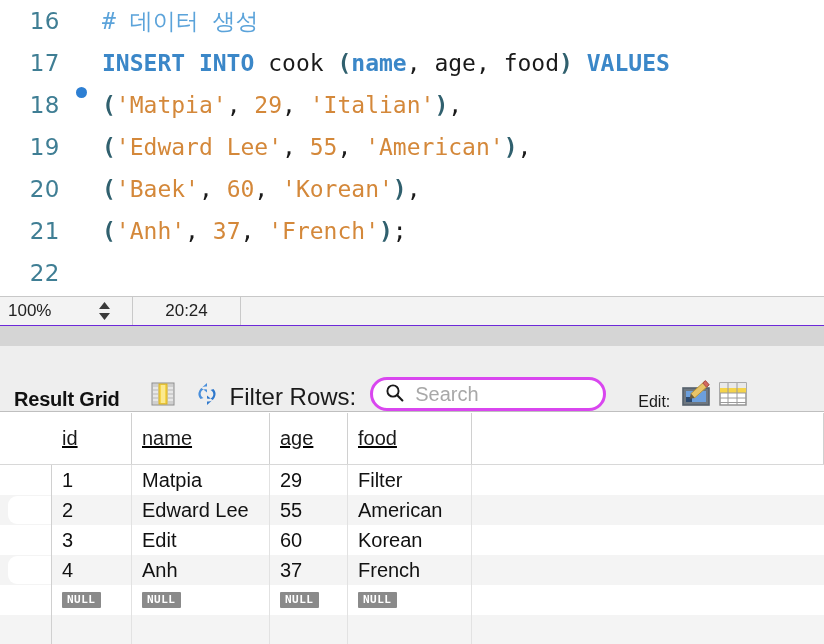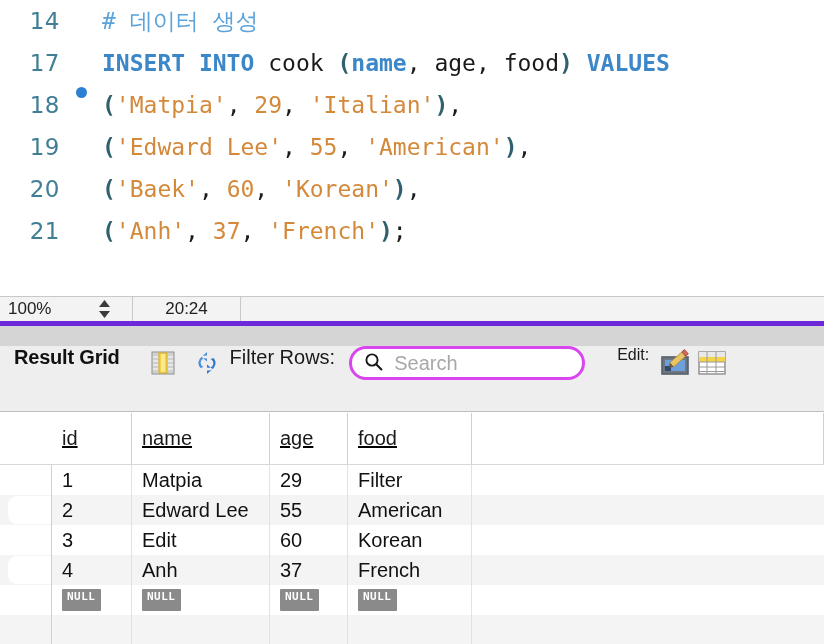--- a/index.html
+++ b/index.html
@@ -75,21 +75,21 @@
   .tok-comment { color: #5ba3da; }
 
   
   .statusbar {
     position: absolute;
     left: 0; top: 296px;
     width: 824px;
     height: 30px;
     background: #f3f3f3;
     border-top: 1px solid #c8c8c8;
-    border-bottom: 5px solid #6d28d9;
+    border-bottom: 1px solid #6d28d9;
     display: flex;
     align-items: stretch;
     box-sizing: border-box;
   }
   .sb-cell {
     display: flex;
     align-items: center;
     box-sizing: border-box;
     border-right: 1px solid #c9c9c9;
     height: 100%;
@@ -117,39 +117,39 @@
 
   
   .rg-toolbar {
     position: absolute;
     left: 0; top: 346px;
     width: 824px;
     height: 66px;
     background: #eeeeee;
     border-bottom: 1px solid #bfbfbf;
     display: flex;
-    align-items: flex-start;
+    align-items: flex-end;
     box-sizing: border-box;
     padding-left: 14px;
   }
   .rg-title {
     font-size: 20px;
     font-weight: bold;
     color: #111;
     letter-spacing: -0.2px;
   }
   .tb-icon-btn {
     display: inline-flex;
     align-items: center;
     justify-content: center;
     width: 34px;
     height: 34px;
   }
   .filter-label {
-    font-size: 20px;
+    font-size: 24px;
     color: #1a1a1a;
     margin-left: 6px;
     margin-right: 14px;
   }
   .search-box {
     width: 236px;
     height: 34px;
     background: #ffffff;
     border: 3px solid #d946ef;
     border-radius: 17px;
@@ -237,41 +237,42 @@
     border-radius: 9px 0 0 9px;
   }
   .null-badge {
     display: inline-block;
     background: #8a8a8a;
     color: #ffffff;
     font-family: "DejaVu Sans Mono", "Liberation Mono", monospace;
     font-size: 11px;
     font-weight: bold;
     letter-spacing: 0.5px;
-    padding: 1px 5px 8px 5px;
+    padding: 1px 5px 2px 5px;
     border-radius: 1px;
     line-height: 1.2;
   }
   .rg-null-row { background: #ffffff; }
   .rg-null-row .rg-cell { padding-left: 10px; }
   .rg-empty-row { background: #f4f4f4; }
 </style>
 </head>
 <body>
 
 <div id="app">
 
   <div class="editor">
     <div id="code-lines">
-        <div class="code-line"><span class="gutter-num">14</span><span class="gutter-marker"></span><span class="code-text"><span class="tok-comment"># 데이터 생성</span></span></div>
+        <div class="code-line"><span class="gutter-num">16</span><span class="gutter-marker"></span><span class="code-text"><span class="tok-comment"># 데이터 생성</span></span></div>
         <div class="code-line"><span class="gutter-num">17</span><span class="gutter-marker"><span class="bp-dot"></span></span><span class="code-text"><span class="tok-kw">INSERT INTO</span><span class="tok-plain"> </span><span class="tok-ident">cook</span><span class="tok-plain"> </span><span class="tok-punct">(</span><span class="tok-col">name</span><span class="tok-plain">, </span><span class="tok-ident">age</span><span class="tok-plain">, </span><span class="tok-ident">food</span><span class="tok-punct">)</span><span class="tok-plain"> </span><span class="tok-kw">VALUES</span></span></div>
         <div class="code-line"><span class="gutter-num">18</span><span class="gutter-marker"></span><span class="code-text"><span class="tok-punct">(</span><span class="tok-str">'Matpia'</span><span class="tok-plain">, </span><span class="tok-num">29</span><span class="tok-plain">, </span><span class="tok-str">'Italian'</span><span class="tok-punct">)</span><span class="tok-plain">,</span></span></div>
         <div class="code-line"><span class="gutter-num">19</span><span class="gutter-marker"></span><span class="code-text"><span class="tok-punct">(</span><span class="tok-str">'Edward Lee'</span><span class="tok-plain">, </span><span class="tok-num">55</span><span class="tok-plain">, </span><span class="tok-str">'American'</span><span class="tok-punct">)</span><span class="tok-plain">,</span></span></div>
         <div class="code-line"><span class="gutter-num">20</span><span class="gutter-marker"></span><span class="code-text"><span class="tok-punct">(</span><span class="tok-str">'Baek'</span><span class="tok-plain">, </span><span class="tok-num">60</span><span class="tok-plain">, </span><span class="tok-str">'Korean'</span><span class="tok-punct">)</span><span class="tok-plain">,</span></span></div>
         <div class="code-line"><span class="gutter-num">21</span><span class="gutter-marker"></span><span class="code-text"><span class="tok-punct">(</span><span class="tok-str">'Anh'</span><span class="tok-plain">, </span><span class="tok-num">37</span><span class="tok-plain">, </span><span class="tok-str">'French'</span><span class="tok-punct">)</span><span class="tok-plain">;</span></span></div>
+        <div class="code-line"><span class="gutter-num">22</span><span class="gutter-marker"></span><span class="code-text"></span></div>
       </div>
   </div>
 
   <div class="statusbar">
     <div class="sb-cell sb-zoom">
       <span class="sb-zoom-val">100%</span>
       <span class="stepper">
         <svg width="15" height="20" viewBox="0 0 15 20" aria-hidden="true">
           <path d="M7.5 1 L13 8 L2 8 Z" fill="#3a3a3a"></path>
           <path d="M7.5 19 L13 12 L2 12 Z" fill="#3a3a3a"></path>

